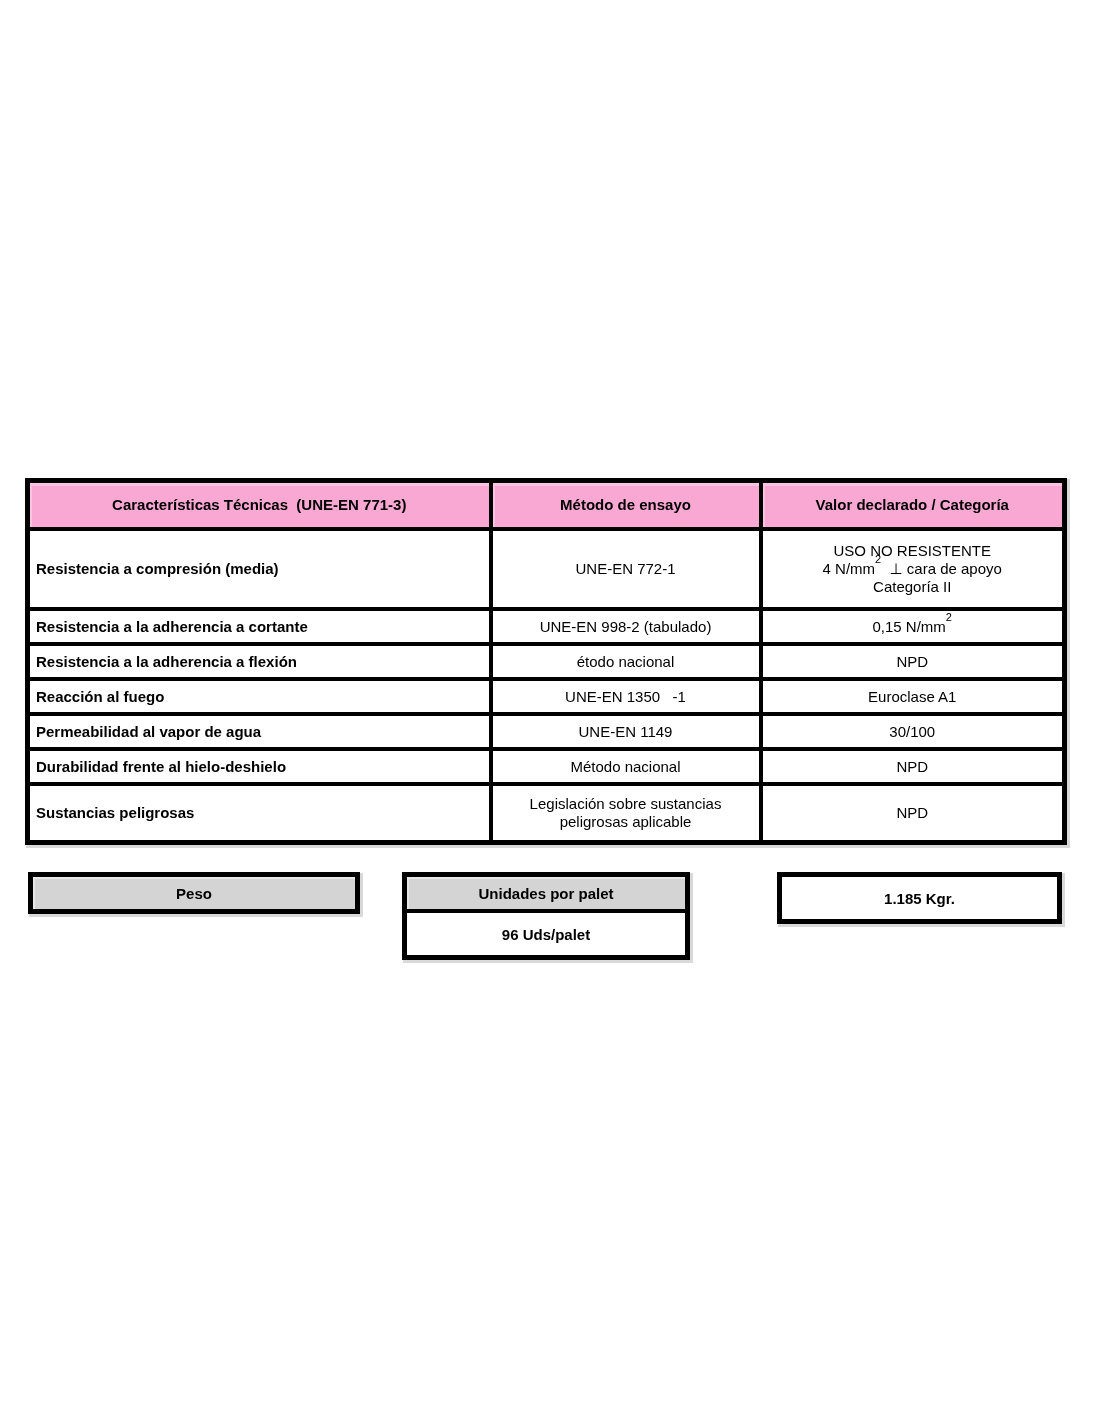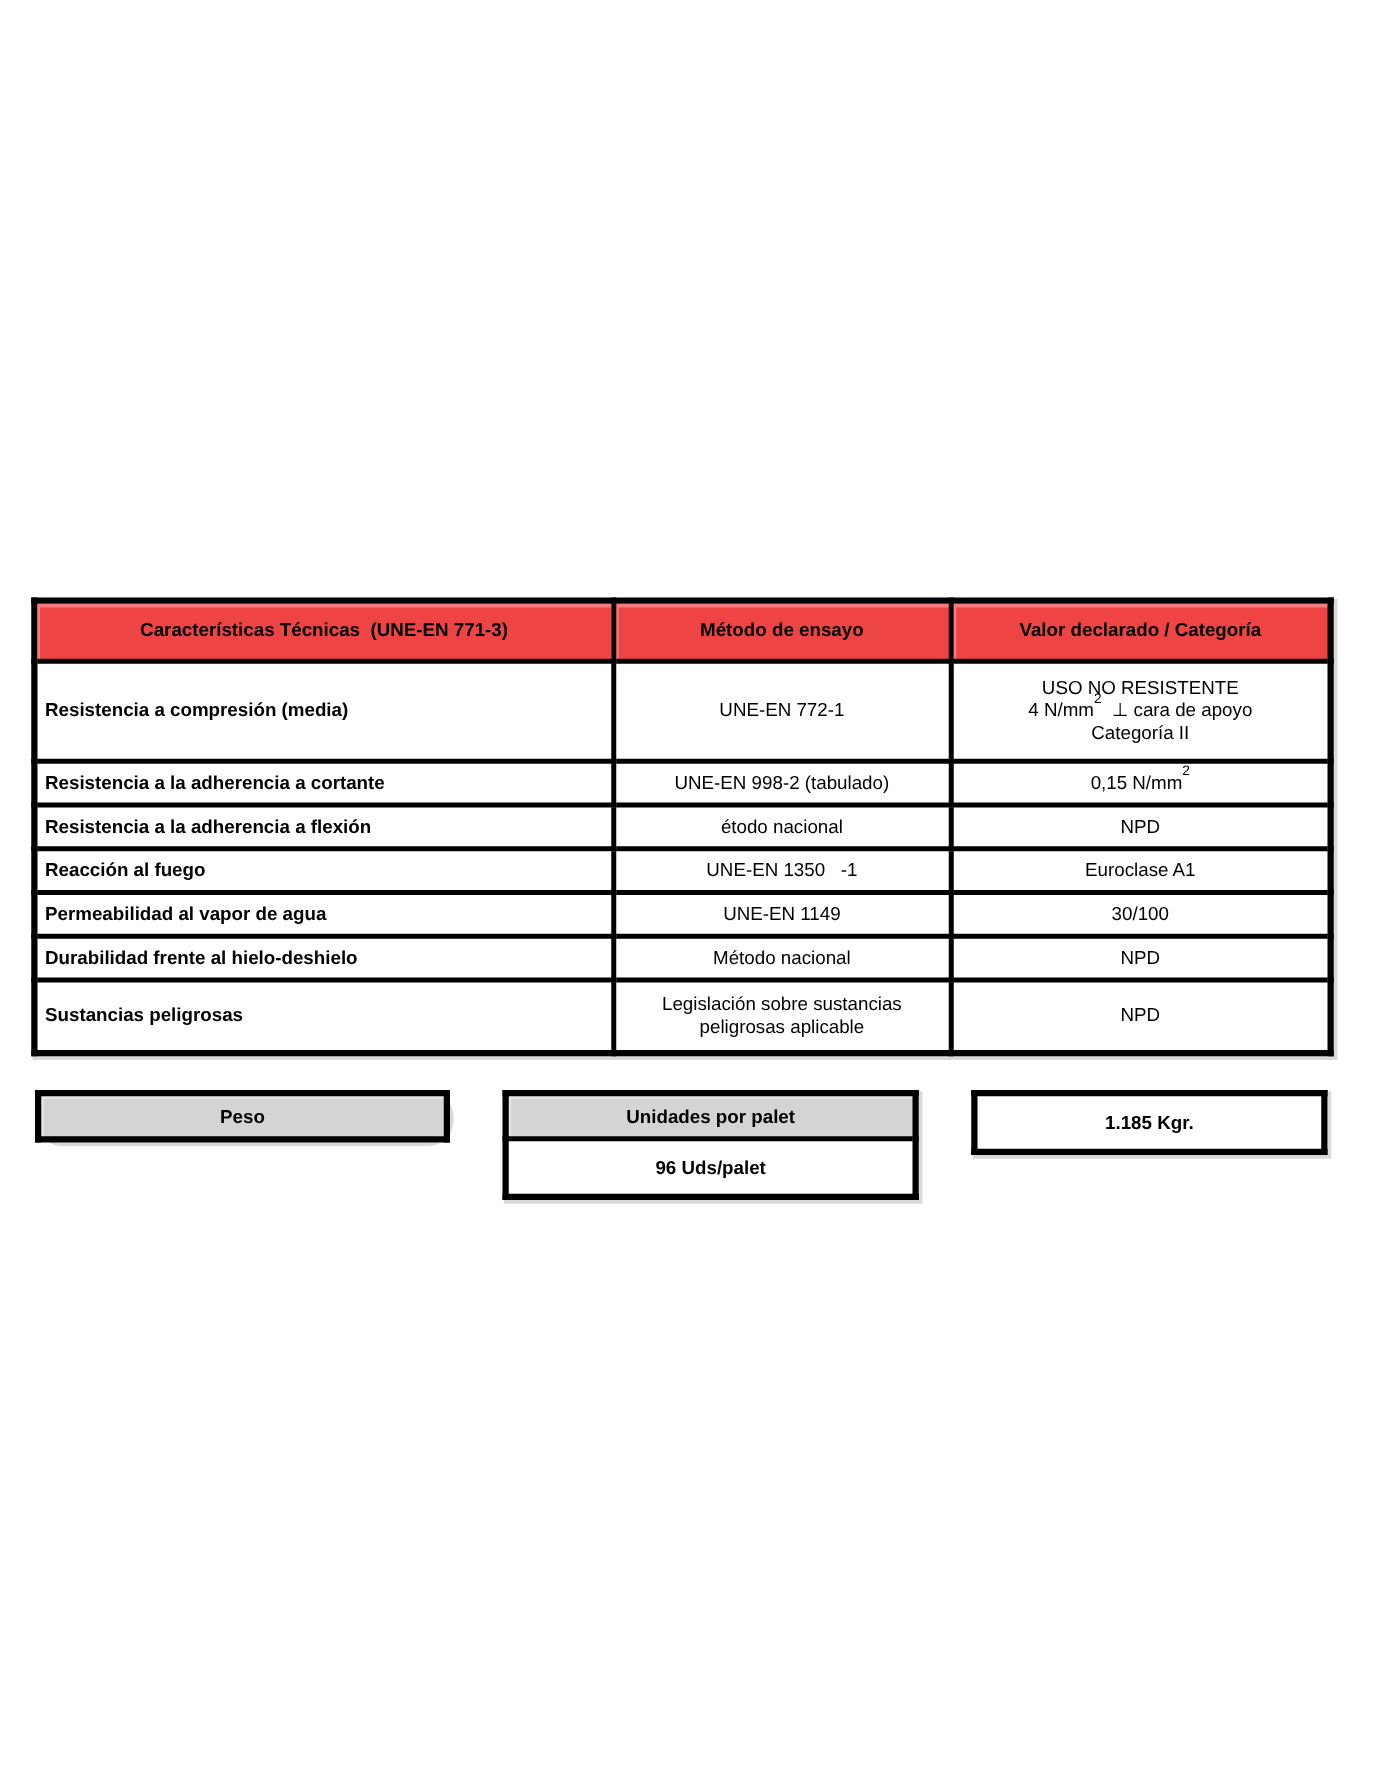--- a/index.html
+++ b/index.html
@@ -31,21 +31,21 @@
     font-size: 15px;
     line-height: 18px;
     vertical-align: middle;
     padding: 2px 6px;
     overflow: hidden;
   }
   table.spec {
     border: 5px solid #000;
   }
   table.spec th {
-    background: #ef4444;
+    background: #f9a8d4;
     font-weight: bold;
     text-align: center;
     height: 40px;
     box-shadow: inset 2px 3px 0 rgba(255,255,255,0.30);
   }
   td.cname {
     text-align: left;
     font-weight: bold;
     padding-left: 24px;
   }
@@ -82,22 +82,22 @@
   }
   table.mini td.mhead {
     background: #d4d4d4;
     height: 28px;
     box-shadow: inset 2px 2px 0 rgba(255,255,255,0.45);
   }
   table.mini td.mval {
     background: #ffffff;
     height: 38px;
   }
-  #mini-peso  { left: 28px;  width: 332px; border-radius: 20px; }
-  #mini-uds   { left: 402px; width: 333px; }
+  #mini-peso  { left: 28px;  width: 332px; }
+  #mini-uds   { left: 402px; width: 288px; }
   #mini-palet { left: 777px; width: 285px; }
 </style>
 </head>
 <body>
 
 <div class="page">
 
   <table class="spec">
     <colgroup>
       <col style="width:463px">

